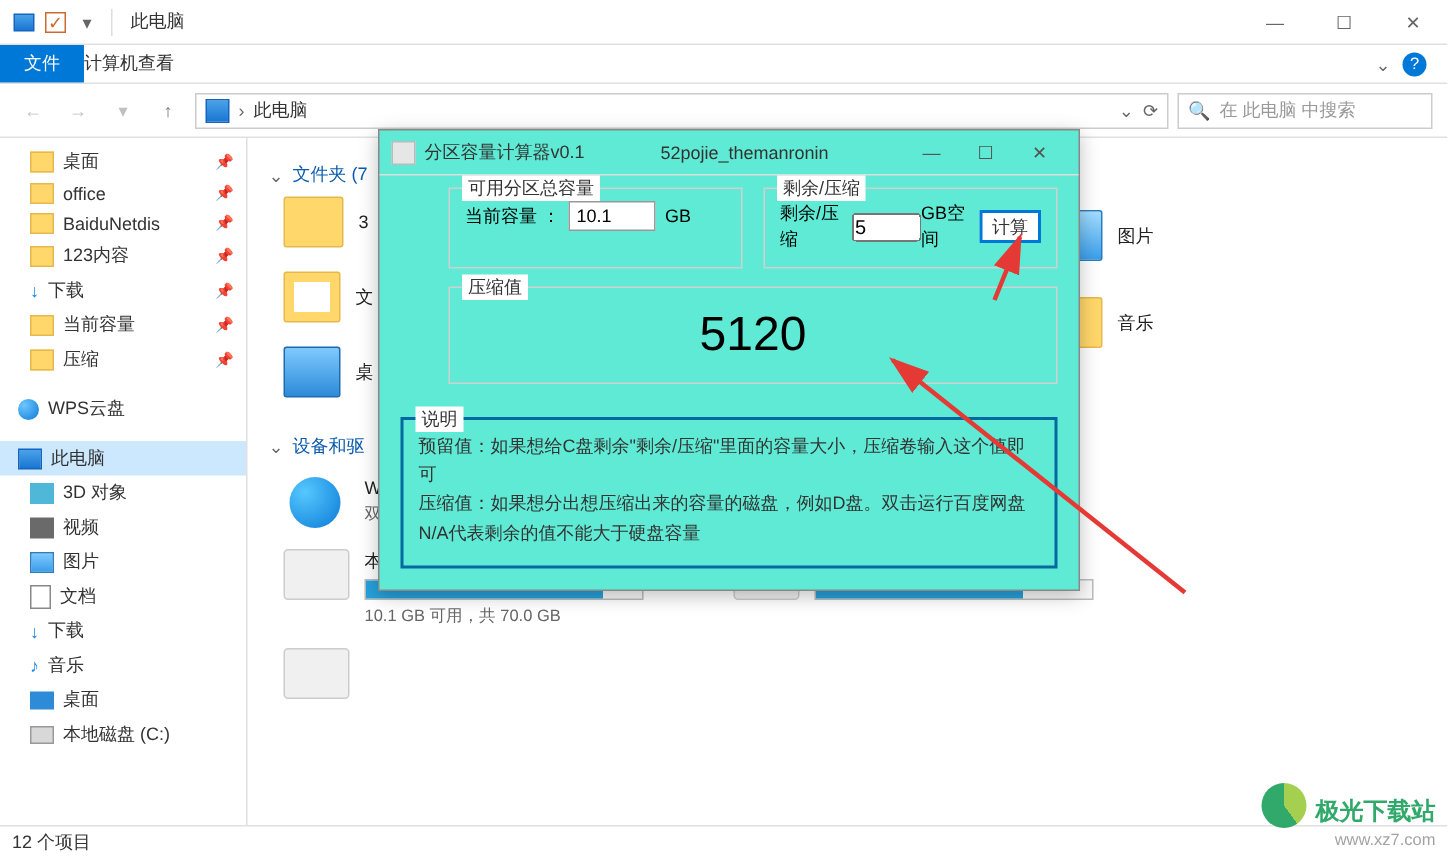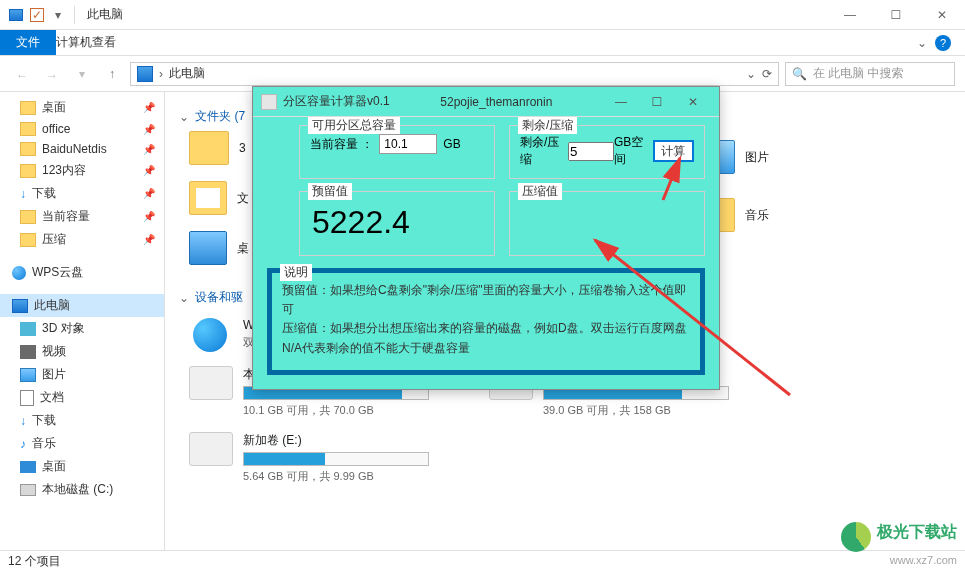--- a/index.html
+++ b/index.html
@@ -73,29 +73,29 @@
 .dlg-title .wbtns { display: flex; }
 .dlg-title .wbtn { width: 36px; height: 28px; display: flex; align-items: center; justify-content: center; color: #555; }
 .dlg-body { padding: 8px 14px 14px; }
 .dlg-row { display: flex; gap: 14px; padding-left: 32px; }
 .fieldset { border: 1px solid #d0d0d0; padding: 8px 10px 10px; flex: 1; position:relative; }
 .fieldset .legend { position:absolute; top:-9px; left:8px; background:#fff; padding:0 4px; color:#333; }
 .inline { display: flex; align-items: center; gap: 6px; }
 .inline input { width: 58px; height: 20px; border: 1px solid #999; padding: 0 4px; font-size: 12px; }
 .calc-btn { width: 44px; height: 22px; border: 2px solid #0078d7; background: #fff; display: flex; align-items: center; justify-content: center; color: #333; }
 .big-num { font-size: 32px; font-weight: 400; padding: 4px 2px; }
-.note-box { border: 5px solid #0369a1; padding: 8px 10px 12px; margin-top: 12px; position:relative;}
+.note-box { border: 2px solid #0369a1; padding: 8px 10px 12px; margin-top: 22px; position:relative;}
 .note-box .legend { position:absolute; top:-9px; left:8px; background:#fff; padding:0 4px; color:#333; }
 .note-box p { color: #333; line-height: 1.6; }
 
 
 .arrow { position: absolute; pointer-events: none; }
 
 
-.watermark { position: absolute; right: 8px; bottom: 20px; display: flex; align-items: flex-start; gap: 6px; opacity: .9; }
+.watermark { position: absolute; right: 8px; bottom: 20px; display: flex; align-items: flex-end; gap: 6px; opacity: .9; }
 .watermark .logo { width: 30px; height: 30px; border-radius: 50%; background: conic-gradient(#9ccc3c 0 40%, #1aa05a 40% 100%); }
 .watermark .txt1 { color: #1aa05a; font-size: 16px; font-weight: bold; }
 .watermark .txt2 { color: #999; font-size: 11px; position:absolute; right:0; bottom:-14px;}
 
 .side-item .pic-ico { width:16px;height:14px;background:linear-gradient(#7fc9ff,#3a9eea);border:1px solid #2a7dbf;}
 </style>
 </head>
 <body>
 
 <div class="titlebar">
@@ -296,32 +296,24 @@
           <span class="dev-sub">10.1 GB 可用，共 70.0 GB</span>
         </div>
       </div>
       <div class="dev-item">
         <div class="dev-icon"></div>
         <div class="dev-info">
           <span class="dev-name">本地磁盘 (D:)</span>
           <div class="dev-bar">
               <div class="fill" style="width:75%;"></div>
             </div>
-          <span class="dev-sub">39.0 GB 可用，共 158 GB</span>
         </div>
       </div>
       <div class="dev-item">
         <div class="dev-icon"></div>
-        <div class="dev-info">
-          <span class="dev-name">新加卷 (E:)</span>
-          <div class="dev-bar">
-              <div class="fill" style="width:44%;"></div>
-            </div>
-          <span class="dev-sub">5.64 GB 可用，共 9.99 GB</span>
-        </div>
       </div>
     </div>
   </div>
 </div>
 
 <div class="statusbar">
   <span>12 个项目</span>
 </div>
 
 <div class="dialog">
@@ -350,25 +342,22 @@
         <span>剩余/压缩</span>
         <input style="width: 46px;" value="5">
         <span>GB空间</span>
         <div class="calc-btn">
             <span>计算</span>
           </div>
       </div>
     </div>
     <div class="dlg-row" style="margin-top:12px;">
       <div class="fieldset">
-        <span class="legend">预留值</span>
-        <div class="big-num">5222.4</div>
-      </div>
-      <div class="fieldset">
         <span class="legend">压缩值</span>
+        <div class="big-num" style="text-align:center;">5120</div>
       </div>
     </div>
     <div class="note-box">
       <span class="legend">说明</span>
       <p>预留值：如果想给C盘剩余"剩余/压缩"里面的容量大小，压缩卷输入这个值即可</p>
       <p>压缩值：如果想分出想压缩出来的容量的磁盘，例如D盘。双击运行百度网盘</p>
       <p>N/A代表剩余的值不能大于硬盘容量</p>
     </div>
   </div>
 </div>

